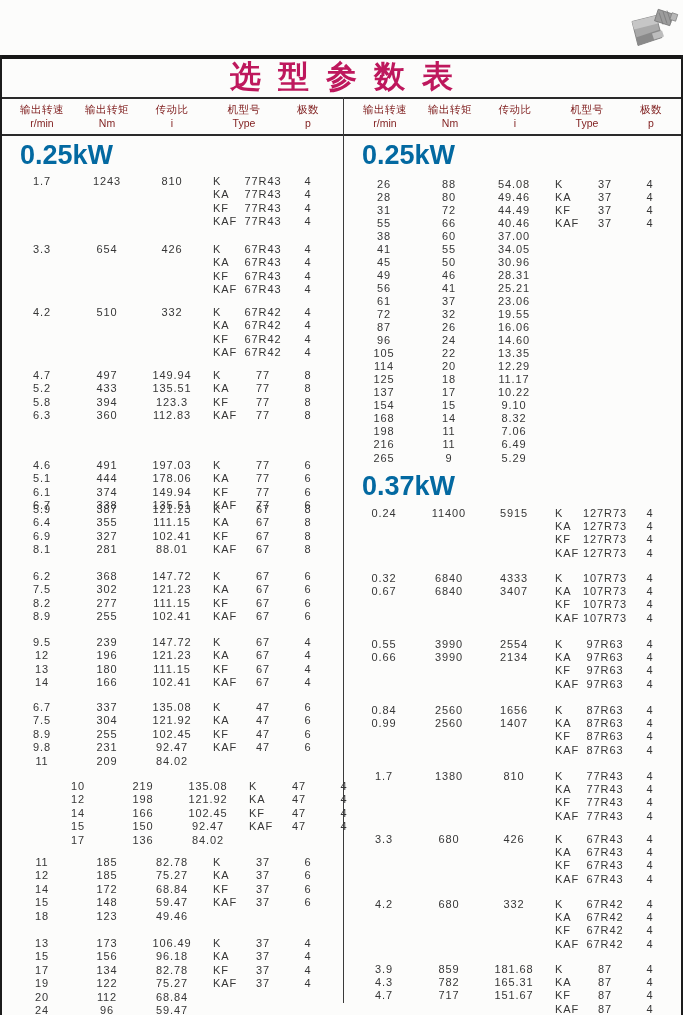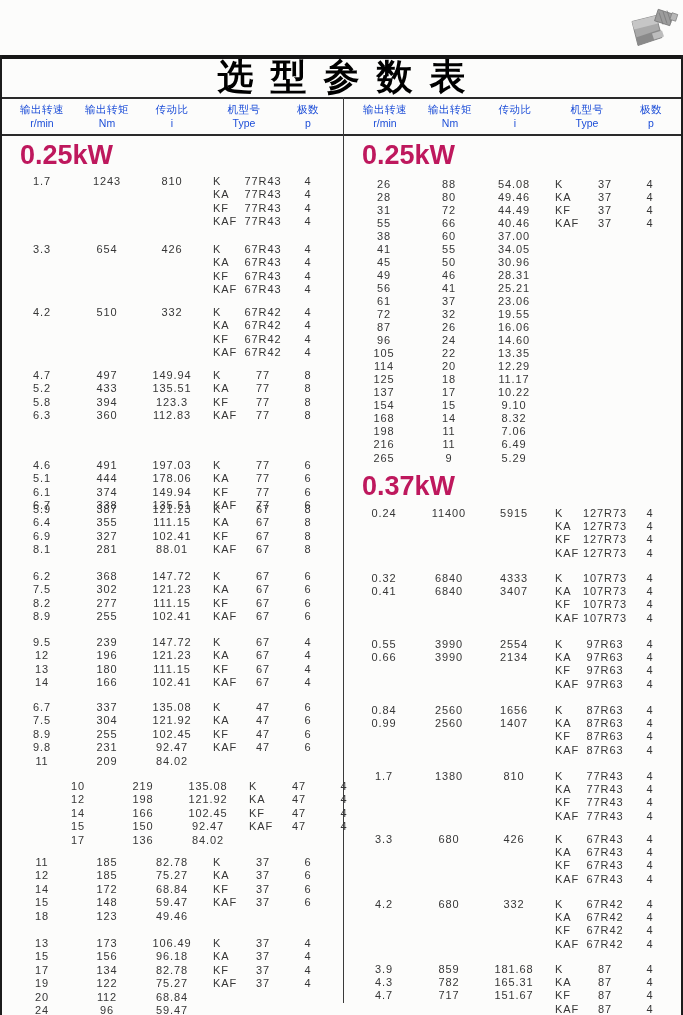--- a/index.html
+++ b/index.html
@@ -12,45 +12,45 @@
   .topbar   { position:absolute; left:0; top:55px; width:683px; height:4px; background:#161616; }
   .rule     { position:absolute; left:0; width:683px; height:1.6px; background:#2a2a2a; }
   .rule-title  { top:97px; }
   .rule-header { top:134px; }
   .vdiv     { position:absolute; left:342.5px; top:97px; width:1.6px; height:906px; background:#3a3a3a; }
   .edge-left  { position:absolute; left:0;  top:55px; width:2px; height:960px; background:#1c1c1c; }
   .edge-right { position:absolute; right:0; top:55px; width:2px; height:960px; background:#1c1c1c; }
 
   .title {
     position:absolute; top:58px; left:0; width:683px; text-align:center;
-    font-size:36px; font-weight:bold; letter-spacing:17px; text-indent:17px;
-    color:#000000; line-height:38px;
+    font-size:31px; font-weight:bold; letter-spacing:17px; text-indent:17px;
+    color:#be185d; line-height:38px;
   }
   .photo { position:absolute; top:3px; right:3px; width:58px; height:51px; }
 
   
   .header-half { position:absolute; top:101px; width:339px; }
   .h-row { display:flex; }
-  .h-col { text-align:center; color:#1d4ed8; }
+  .h-col { text-align:center; color:#7f1d1d; }
   .h-zh { font-size:10.5px; height:16px; line-height:16px; letter-spacing:0.5px; }
   .h-en { font-size:10.5px; height:14px; line-height:13px; }
   .hc-speed  { width:60px; margin-left:10px; }
   .hc-torque { width:70px; }
   .hc-ratio  { width:60px; }
   .hc-type   { width:84px; }
   .hc-poles  { width:44px; }
 
   
   .half { position:absolute; top:0; height:1015px; }
   #half-left  { left:2px;   width:341px; }
   #half-right { left:344px; width:339px; }
 
   .kw-heading {
     position:absolute; left:18px; font-size:27px; font-weight:800;
-    color:#be185d; letter-spacing:0; line-height:28px;
+    color:#0369a1; letter-spacing:0; line-height:28px;
   }
   .group { position:absolute; left:0; width:100%; }
   .row {
     display:flex; align-items:center; height:var(--rh,13.5px);
     font-size:11px; letter-spacing:0.9px; color:#363636; white-space:nowrap;
   }
   .c-speed  { width:60px; margin-left:10px; text-align:center; }
   .c-torque { width:70px; text-align:center; }
   .c-ratio  { width:60px; text-align:center; }
   .c-type   { width:84px; display:flex; padding-left:11px; }
@@ -964,21 +964,21 @@
           <div class="c-speed">0.32</div>
           <div class="c-torque">6840</div>
           <div class="c-ratio">4333</div>
           <div class="c-type">
             <span class="t-prefix">K</span>
             <span class="t-model">107R73</span>
           </div>
           <div class="c-poles">4</div>
         </div>
         <div class="row">
-          <div class="c-speed">0.41</div>
+          <div class="c-speed">0.67</div>
           <div class="c-torque">6840</div>
           <div class="c-ratio">3407</div>
           <div class="c-type">
             <span class="t-prefix">KA</span>
             <span class="t-model">107R73</span>
           </div>
           <div class="c-poles">4</div>
         </div>
         <div class="row">
           <div class="c-speed"></div>

